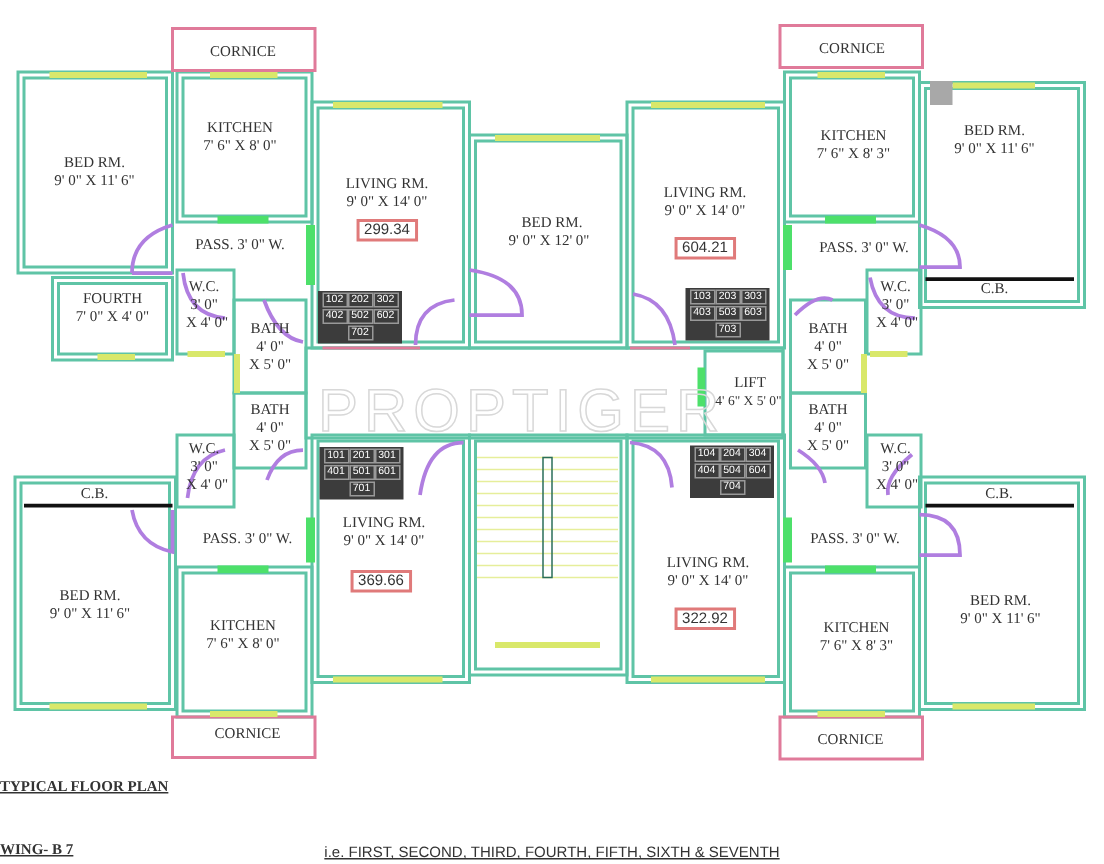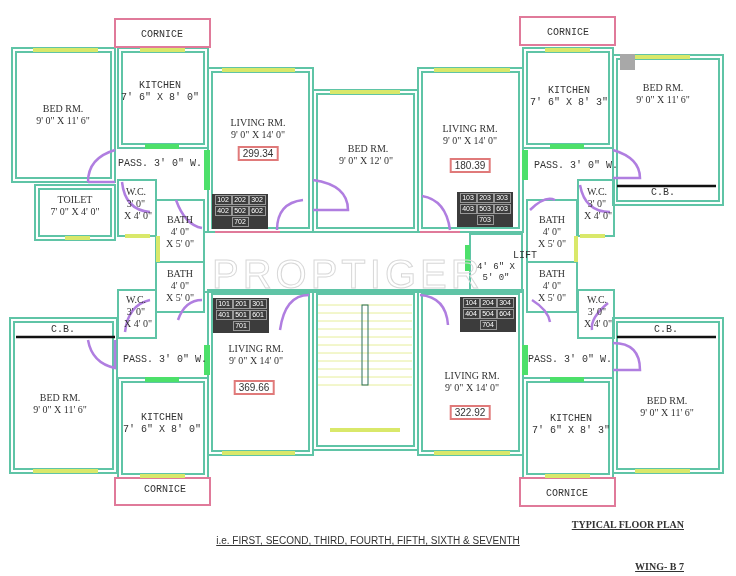--- a/index.html
+++ b/index.html
@@ -1,23 +1,23 @@
 <!DOCTYPE html>
 <html><head>
 <meta charset="utf-8">
 <style>
   html,body{margin:0;padding:0;background:#fff;}
   body{width:736px;height:576px;position:relative;overflow:hidden;font-family:"Liberation Serif",serif;}
   #plan{position:absolute;left:0;top:0;width:736px;height:576px;}
   .lbl{position:absolute;text-align:center;color:#333;font-size:10px;line-height:11px;white-space:nowrap;transform:translateX(-50%);}
-  .lbl.sans{font-family:Liberation Mono, monospace;}
+  .lbl.sans{font-family:Liberation Serif, serif;text-align:right;}
   .area{position:absolute;transform:translateX(-50%);border:2px solid #e07a7a;padding:0 3px;font-family:"Liberation Sans",sans-serif;font-size:10px;line-height:11px;color:#333;background:#fff;}
   .flats{position:absolute;background:#3c3c3c;color:#fff;font-family:"Liberation Sans",sans-serif;font-size:7px;line-height:8px;padding:1px 2px;text-align:center;width:52px;}
   .flats span{display:inline-block;width:15px;border:1px solid #999;margin:0 0 1px 0;}
-  .title{position:absolute;left:0;width:684px;text-align:right;font-size:10px;font-weight:bold;text-decoration:underline;color:#333;}
+  .title{position:absolute;left:0;width:684px;text-align:left;font-size:10px;font-weight:bold;text-decoration:underline;color:#333;}
   .sub{position:absolute;left:0;width:736px;text-align:center;font-family:"Liberation Sans",sans-serif;font-size:10px;text-decoration:underline;color:#333;}
   .wm{position:absolute;left:212px;top:252px;font-family:"Liberation Sans",sans-serif;font-size:40px;color:transparent;-webkit-text-stroke:1px #d8d8d8;letter-spacing:4px;}
 </style>
 </head>
 <body>
 
 <svg id="plan" viewBox="0 0 736 576" xmlns="http://www.w3.org/2000/svg">
   <g fill="none" stroke="#5fc4a6" stroke-width="2">
 
     <rect x="12" y="48" width="103" height="134"></rect>
@@ -157,62 +157,62 @@
 
 <div class="lbl sans" style="left:162px;top:29px;">CORNICE</div>
 <div class="lbl" style="left:63px;top:103px;">BED RM.</div>
 <div class="lbl" style="left:63px;top:115px;">9' 0" X 11' 6"</div>
 <div class="lbl sans" style="left:160px;top:80px;">KITCHEN</div>
 <div class="lbl sans" style="left:160px;top:92px;">7' 6" X 8' 0"</div>
 <div class="lbl" style="left:258px;top:117px;">LIVING RM.</div>
 <div class="lbl" style="left:258px;top:129px;">9' 0" X 14' 0"</div>
 <div class="area" style="left:258px;top:146px;">299.34</div>
 <div class="lbl sans" style="left:160px;top:158px;">PASS. 3' 0" W.</div>
-<div class="lbl" style="left:75px;top:194px;">TOILET</div>
+<div class="lbl" style="left:75px;top:194px;">FOURTH</div>
 <div class="lbl" style="left:75px;top:206px;">7' 0" X 4' 0"</div>
 <div class="lbl" style="left:136px;top:186px;">W.C.</div>
 <div class="lbl" style="left:136px;top:198px;">3' 0"</div>
 <div class="lbl" style="left:138px;top:210px;">X 4' 0"</div>
 <div class="lbl" style="left:180px;top:214px;">BATH</div>
 <div class="lbl" style="left:180px;top:226px;">4' 0"</div>
 <div class="lbl" style="left:180px;top:238px;">X 5' 0"</div>
 <div class="lbl" style="left:180px;top:268px;">BATH</div>
 <div class="lbl" style="left:180px;top:280px;">4' 0"</div>
 <div class="lbl" style="left:180px;top:292px;">X 5' 0"</div>
 <div class="flats" style="left:212px;top:194px;">
   <span>102</span><span>202</span><span>302</span><span>402</span><span>502</span><span>602</span><span>702</span>
 </div>
 
 <div class="lbl" style="left:368px;top:143px;">BED RM.</div>
 <div class="lbl" style="left:366px;top:155px;">9' 0" X 12' 0"</div>
 
 <div class="lbl sans" style="left:568px;top:27px;">CORNICE</div>
 <div class="lbl" style="left:470px;top:123px;">LIVING RM.</div>
 <div class="lbl" style="left:470px;top:135px;">9' 0" X 14' 0"</div>
-<div class="area" style="left:470px;top:158px;">180.39</div>
+<div class="area" style="left:470px;top:158px;">604.21</div>
 <div class="lbl sans" style="left:569px;top:85px;">KITCHEN</div>
 <div class="lbl sans" style="left:569px;top:97px;">7' 6" X 8' 3"</div>
 <div class="lbl" style="left:663px;top:82px;">BED RM.</div>
 <div class="lbl" style="left:663px;top:94px;">9' 0" X 11' 6"</div>
 <div class="lbl sans" style="left:576px;top:160px;">PASS. 3' 0" W.</div>
 <div class="lbl sans" style="left:663px;top:187px;">C.B.</div>
 <div class="lbl" style="left:597px;top:186px;">W.C.</div>
 <div class="lbl" style="left:597px;top:198px;">3' 0"</div>
 <div class="lbl" style="left:598px;top:210px;">X 4' 0"</div>
 <div class="lbl" style="left:552px;top:214px;">BATH</div>
 <div class="lbl" style="left:552px;top:226px;">4' 0"</div>
 <div class="lbl" style="left:552px;top:238px;">X 5' 0"</div>
 <div class="lbl" style="left:552px;top:268px;">BATH</div>
 <div class="lbl" style="left:552px;top:280px;">4' 0"</div>
 <div class="lbl" style="left:552px;top:292px;">X 5' 0"</div>
 <div class="flats" style="left:457px;top:192px;">
   <span>103</span><span>203</span><span>303</span><span>403</span><span>503</span><span>603</span><span>703</span>
 </div>
 
-<div class="lbl sans" style="left:525px;top:250px;">LIFT</div>
+<div class="lbl sans" style="left:500px;top:250px;">LIFT</div>
 <div class="lbl sans" style="left:496px;top:262px;font-size:9px;white-space:normal;width:50px;">4' 6" X 5' 0"</div>
 
 <div class="lbl sans" style="left:63px;top:324px;">C.B.</div>
 <div class="lbl" style="left:136px;top:294px;">W.C.</div>
 <div class="lbl" style="left:136px;top:306px;">3' 0"</div>
 <div class="lbl" style="left:138px;top:318px;">X 4' 0"</div>
 <div class="lbl sans" style="left:165px;top:354px;">PASS. 3' 0" W.</div>
 <div class="lbl" style="left:60px;top:392px;">BED RM.</div>
 <div class="lbl" style="left:60px;top:404px;">9' 0" X 11' 6"</div>
 <div class="lbl sans" style="left:162px;top:412px;">KITCHEN</div>
@@ -237,14 +237,14 @@
 <div class="lbl sans" style="left:571px;top:413px;">KITCHEN</div>
 <div class="lbl sans" style="left:571px;top:425px;">7' 6" X 8' 3"</div>
 <div class="lbl" style="left:667px;top:395px;">BED RM.</div>
 <div class="lbl" style="left:667px;top:407px;">9' 0" X 11' 6"</div>
 <div class="flats" style="left:460px;top:297px;">
   <span>104</span><span>204</span><span>304</span><span>404</span><span>504</span><span>604</span><span>704</span>
 </div>
 <div class="lbl sans" style="left:567px;top:488px;">CORNICE</div>
 
 <div class="title" style="top:519px;">TYPICAL FLOOR PLAN</div>
-<div class="sub" style="top:535px;">i.e. FIRST, SECOND, THIRD, FOURTH, FIFTH, SIXTH &amp; SEVENTH</div>
+<div class="sub" style="top:563px;">i.e. FIRST, SECOND, THIRD, FOURTH, FIFTH, SIXTH &amp; SEVENTH</div>
 <div class="title" style="top:561px;">WING- B 7</div>
 
 </body></html>

